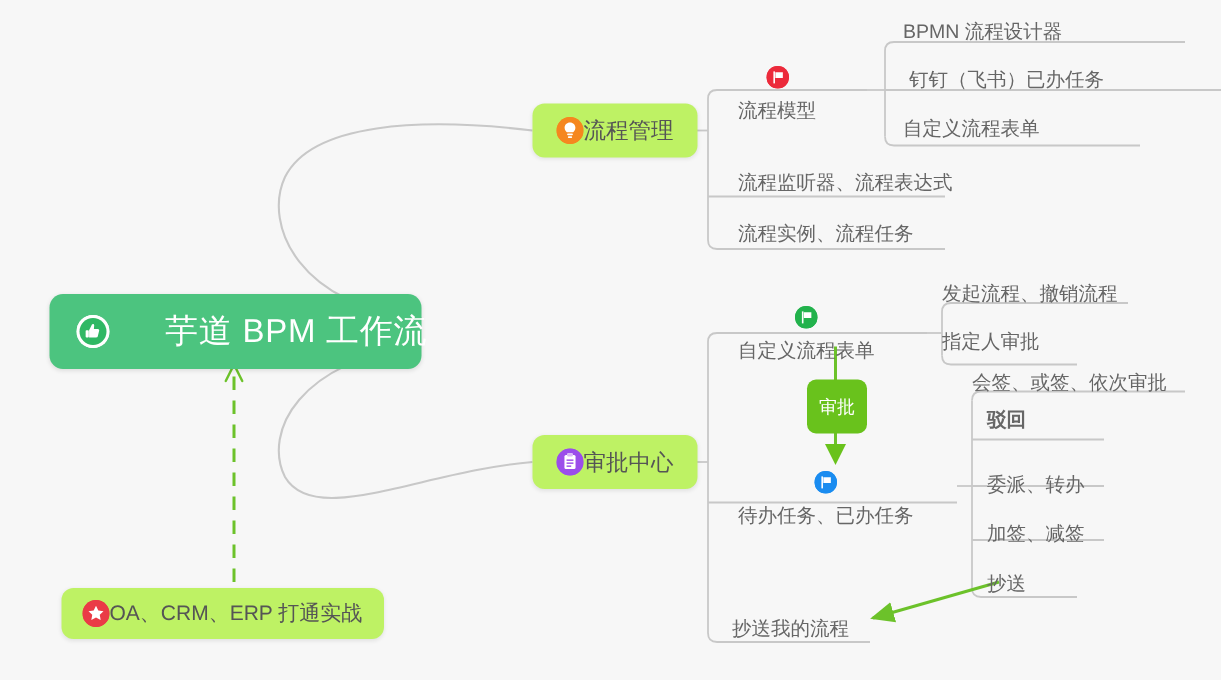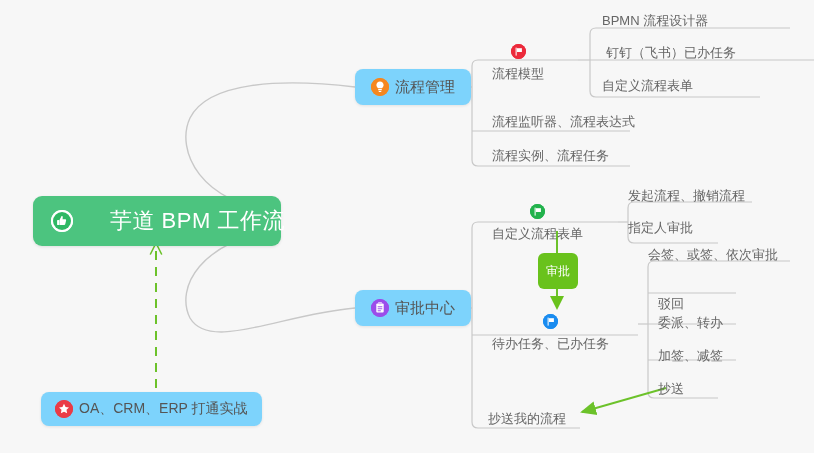--- a/index.html
+++ b/index.html
@@ -28,22 +28,22 @@
     color:#ffffff;
     font-size:22px;
     letter-spacing:.5px;
     white-space:nowrap;
     margin-left:28px;
   }
 
   
   .card-node{
     position:absolute;
-    display:flex;align-items:center;gap:6px;
-    background:#7dd3fc;
+    display:flex;align-items:center;gap:0;
+    background:#bef264;
     border-radius:8px;
     padding:0 14px;
     height:34px;
     box-shadow:0 1px 3px rgba(0,0,0,.09);
     box-sizing:border-box;
   }
   .card-label{
     color:#555555;
     font-size:14px;
     white-space:nowrap;
@@ -237,21 +237,21 @@
         <circle cx="7.5" cy="7.5" r="7.5" fill="#1a8cf0"></circle>
         <rect x="4.6" y="3.6" width="1.05" height="8" fill="#ffffff"></rect>
         <path d="M5.9 4.2 L10.9 4.2 L10.9 8.0 L5.9 8.0 Z" fill="#ffffff"></path>
       </svg>
     </span>
     <span>待办任务、已办任务</span>
   </div>
 
   <div class="text-node" style="left:648px;top:247px;">会签、或签、依次审批</div>
 
-  <div class="text-node" style="left:658px;top:296px;">驳回</div>
+  <div class="text-node" style="left:658px;top:272px;font-weight:bold;">驳回</div>
 
   <div class="text-node" style="left:658px;top:315px;">委派、转办</div>
 
   <div class="text-node" style="left:658px;top:348px;">加签、减签</div>
 
   <div class="text-node" style="left:658px;top:381px;">抄送</div>
 
   <div class="text-node" style="left:488px;top:411px;">抄送我的流程</div>
 
   <div class="card-node" style="left:41px;top:392px;">

